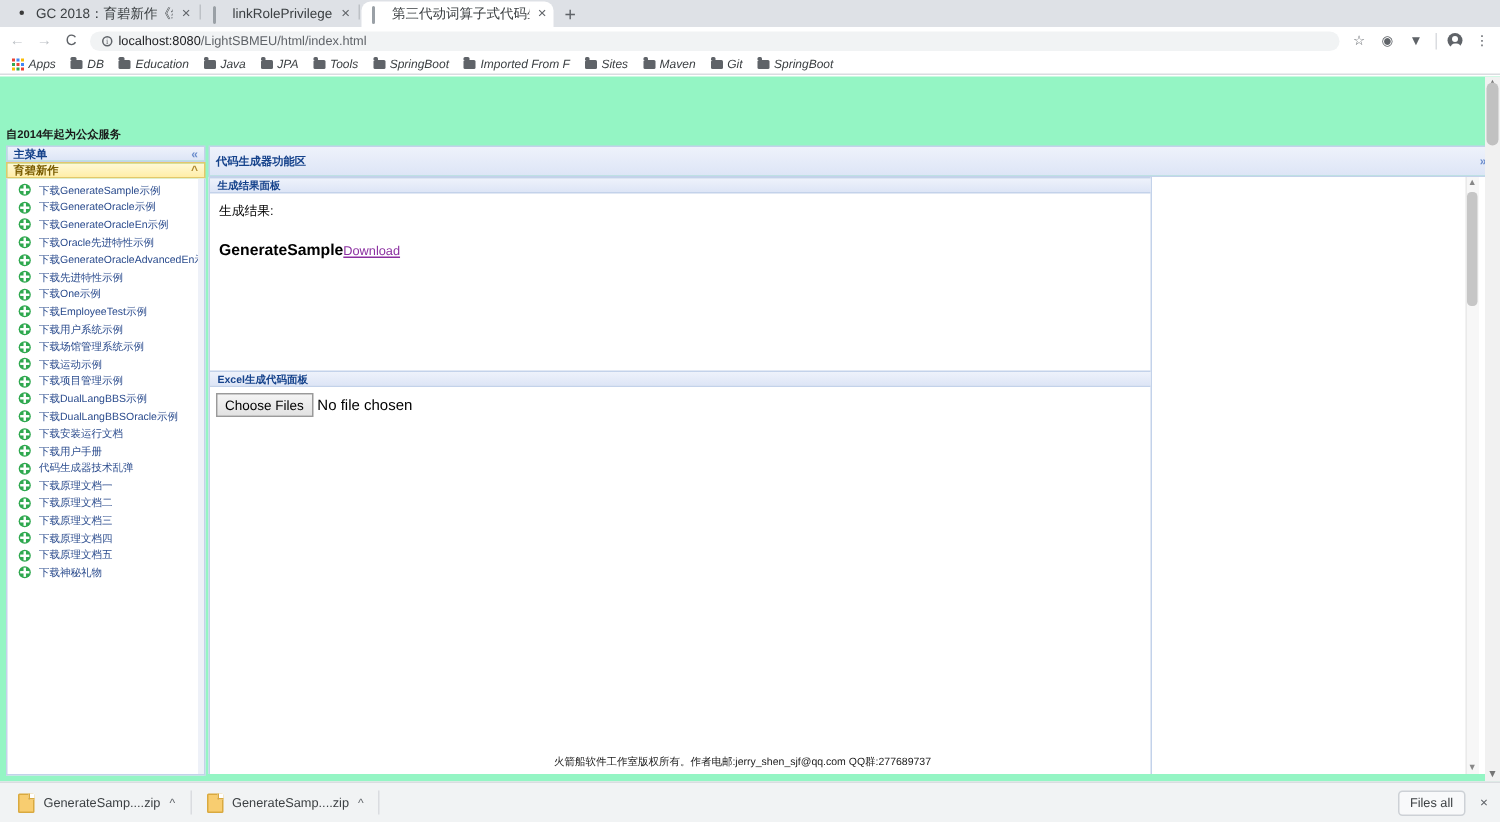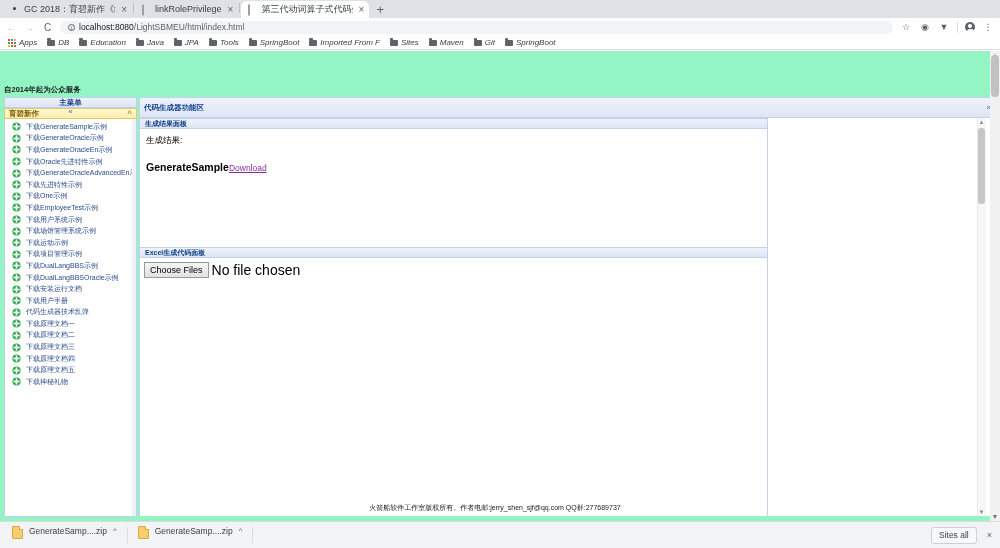--- a/index.html
+++ b/index.html
@@ -169,21 +169,21 @@
   .result-label { font-size: 8.5px; color: #000; }
   .result-row { margin-top: 14px; font-size: 10.5px; font-weight: bold; color: #000; }
   .result-row a { color: #8b2fa0; text-decoration: underline; font-weight: normal; font-size: 8.5px; }
   .excel-area { padding: 4px 0 0 4px; }
   .file-ctrl { display: flex; align-items: center; gap: 3px; }
   .choose-btn {
     font-size: 9px; padding: 1px 5px; border: 1px solid #9a9a9a;
     background: linear-gradient(to bottom,#f4f4f4,#e2e2e2); color: #000;
     border-radius: 0; line-height: 12px;
   }
-  .file-name { font-size: 14px; color: #000; }
+  .file-name { font-size: 10px; color: #000; }
 
   .right-wrap {
     position: absolute; left: 629px; top: 0; width: 228px; height: 398px;
     box-sizing: border-box; background: #fff; border-right: 1px solid #c3d2ea;
   }
   .inner-scroll-track {
     position: absolute; right: 9px; top: 0; width: 9px; height: 398px;
     background: #f7f7f7; border-left: 1px solid #eaeaea; box-sizing: border-box;
   }
   .inner-scroll-thumb {
@@ -197,21 +197,21 @@
     font-size: 7px; color: #1b1b1b;
   }
 
   
   .shelf {
     position: absolute; left: 0; top: 521px; width: 1000px; height: 27px;
     background: #f1f3f4; border-top: 1px solid #dadce0;
     display: flex; align-items: center; box-sizing: border-box; padding: 0 6px;
   }
   .dl-item {
-    display: flex; gap: 6px; height: 19px;
+    display: flex; align-items: center; gap: 6px; height: 19px;
     padding: 0 6px 0 6px; font-size: 8.5px; color: #3c4043;
   }
   .dl-file {
     width: 9px; height: 11px; background: #f8cd70; border: 1px solid #d9a93f;
     border-radius: 1px; position: relative; flex: 0 0 9px;
   }
   .dl-file:after {
     content: ""; position: absolute; right: -1px; top: -1px; width: 3px; height: 3px;
     background: #fff; border-left: 1px solid #d9a93f; border-bottom: 1px solid #d9a93f;
   }
@@ -328,21 +328,21 @@
           <span>SpringBoot</span>
         </div>
     </div>
   </div>
 
   <div class="page">
 
     <div class="hdr-sub">自2014年起为公众服务</div>
 
     <div class="left-col">
-      <div class="panel-head" style="height:11px;flex-direction:column;">
+      <div class="panel-head" style="height:11px;">
         <span>主菜单</span>
         <span class="collapse-ico">«</span>
       </div>
       <div class="panel-head yellow" style="height:11px;">
         <span>育碧新作</span>
         <span class="collapse-ico" style="color:#b08a2e">^</span>
       </div>
       <div class="menu-box">
         <div class="menu-list">
           <div class="menu-item">
@@ -635,18 +635,18 @@
       <span class="dl-caret">^</span>
     </div>
     <div class="dl-sep"></div>
     <div class="dl-item">
       <span class="dl-file"></span>
       <span>GenerateSamp....zip</span>
       <span class="dl-caret">^</span>
     </div>
     <div class="dl-sep"></div>
     <div class="shelf-right">
-      <span class="show-all">Sites all</span>
+      <span class="show-all">Files all</span>
       <span class="shelf-close">×</span>
     </div>
   </div>
 
 </div>
 
 </body></html>

